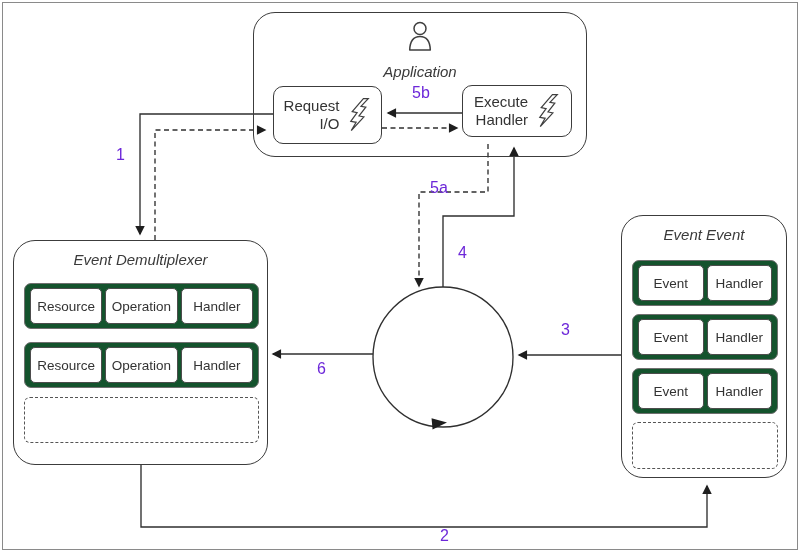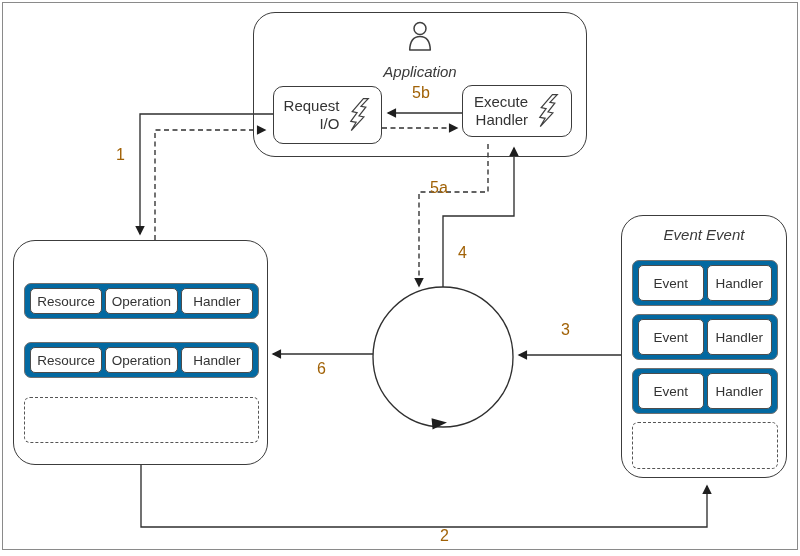--- a/index.html
+++ b/index.html
@@ -19,33 +19,33 @@
 
   .io-box{display:flex;align-items:center;justify-content:center;gap:10px;}
   .req-box{left:273px;top:86px;width:109px;height:58px;}
   .exec-box{left:462px;top:85px;width:110px;height:52px;}
   .io-text{font-size:15px;line-height:1.22;text-align:right;color:#333;}
 
   .demux-box{left:13px;top:240px;width:255px;height:225px;}
   .queue-box{left:621px;top:215px;width:166px;height:263px;}
   .panel-title{position:absolute;left:0;top:10px;width:100%;text-align:center;font-style:italic;font-size:15px;color:#3a3a3a;}
 
-  .row{position:absolute;box-sizing:border-box;background:#0369a1;border:1px solid #6f6f6f;border-radius:7px;display:flex;gap:3px;padding:4px 5px;}
+  .row{position:absolute;box-sizing:border-box;background:#14532d;border:1px solid #6f6f6f;border-radius:7px;display:flex;gap:3px;padding:4px 5px;}
   .row .cell{flex:1;box-sizing:border-box;background:#fff;border:1.4px solid #4c4c4c;border-radius:5px;display:flex;align-items:center;justify-content:center;font-size:13.5px;color:#333;white-space:nowrap;}
-  .demux-row{left:10px;width:235px;height:36px;}
+  .demux-row{left:10px;width:235px;height:46px;}
   .d-row1{top:42px;} .d-row2{top:101px;}
   .queue-row{left:10px;width:146px;height:46px;}
   .q-row1{top:44px;} .q-row2{top:98px;} .q-row3{top:152px;}
   .dashed-slot{position:absolute;box-sizing:border-box;border:1.4px dashed #555;border-radius:6px;background:transparent;}
   .d-slot{left:10px;top:156px;width:235px;height:46px;}
   .q-slot{left:10px;top:206px;width:146px;height:47px;}
 
   .loop-label{position:absolute;left:373px;top:287px;width:140px;height:140px;display:flex;align-items:center;justify-content:center;font-weight:bold;font-size:16px;color:#2a2a2a;}
 
-  .num{position:absolute;font-size:16px;color:#a16207;}
+  .num{position:absolute;font-size:16px;color:#6d28d9;}
   .n1{left:116px;top:146px;} .n2{left:440px;top:527px;} .n3{left:561px;top:321px;}
   .n4{left:458px;top:244px;} .n5a{left:430px;top:179px;} .n5b{left:412px;top:84px;}
   .n6{left:317px;top:360px;}
 
   .icon svg{display:block;}
 </style>
 </head>
 <body>
 
 <div class="frame"></div>
@@ -103,20 +103,21 @@
       <span>Handler</span>
     </span>
     <span class="icon">
       <svg width="22" height="34" viewBox="0 0 21 35">
         <path d="M14,0.7 L2.5,14 L7.5,15 L1,24 L6.5,25 L1.5,33.5 L14.5,19.5 L9.5,18.5 L16.5,9.5 L11.5,8.5 L19,0.7 Z" fill="#ffffff" stroke="#3f3f3f" stroke-width="1.25" stroke-linejoin="miter"></path>
       </svg>
     </span>
   </div>
 
   <div class="box rounded-lg demux-box">
+    <div class="panel-title">Event Demultiplexer</div>
     <div class="row demux-row d-row1">
       <div class="cell">Resource</div>
       <div class="cell">Operation</div>
       <div class="cell">Handler</div>
     </div>
     <div class="row demux-row d-row2">
       <div class="cell">Resource</div>
       <div class="cell">Operation</div>
       <div class="cell">Handler</div>
     </div>

